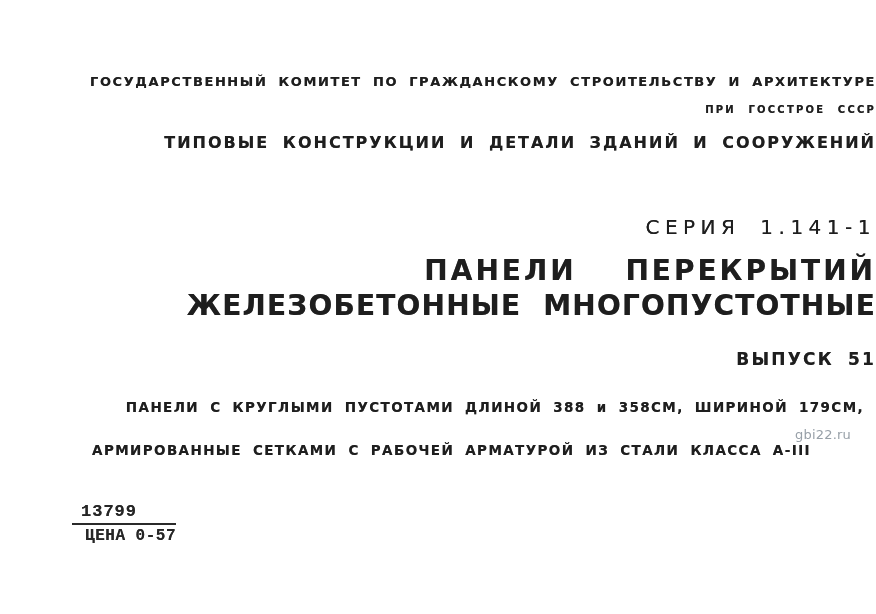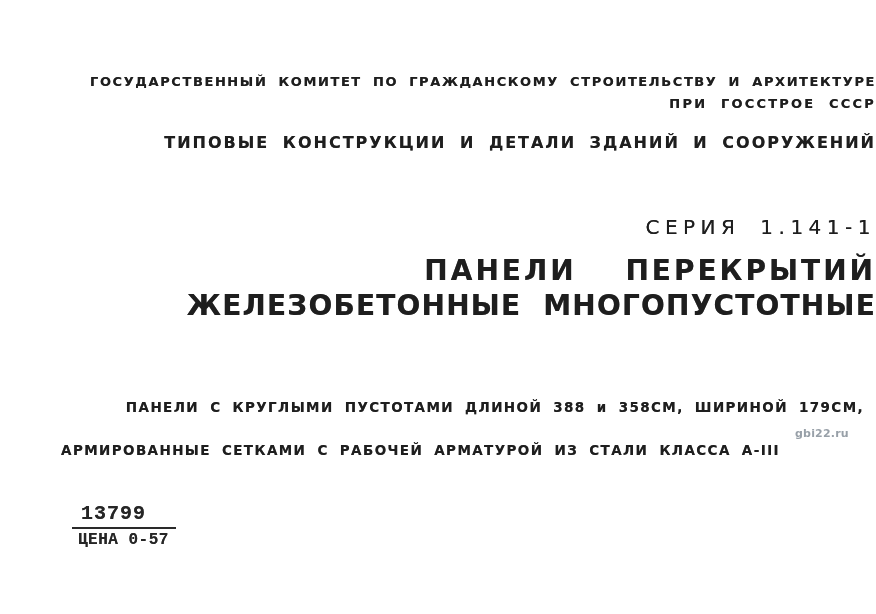--- a/index.html
+++ b/index.html
@@ -25,22 +25,22 @@
     text-shadow: 0 0 0.5px rgba(30,30,30,0.65);
   }
   .header-line1 {
     top: 74px;
     font-size: 13px;
     font-weight: 700;
     letter-spacing: 1.6px;
     word-spacing: 5px;
   }
   .header-line2 {
-    top: 96px;
-    font-size: 13px;
+    top: 104px;
+    font-size: 10px;
     font-weight: 700;
     letter-spacing: 2.2px;
     word-spacing: 7px;
   }
   .subtitle {
     top: 133px;
     font-size: 16px;
     font-weight: 700;
     letter-spacing: 2px;
     word-spacing: 6px;
@@ -82,54 +82,55 @@
     word-spacing: 5px;
     padding-right: 12px;
     box-sizing: border-box;
   }
   .desc-line2 {
     top: 442px;
     font-size: 13.5px;
     font-weight: 700;
     letter-spacing: 1.4px;
     word-spacing: 5px;
-    padding-right: 96px;
+    padding-right: 65px;
     box-sizing: border-box;
   }
   .stamp {
     position: absolute;
     left: 72px;
     top: 502px;
     font-family: "Liberation Mono", "DejaVu Sans Mono", monospace;
     font-weight: 700;
     color: #262626;
     text-shadow: 0 0 0.5px rgba(30,30,30,0.7);
   }
   .stamp-number {
     display: block;
     width: 104px;
     padding: 0 0 2px 9px;
     border-bottom: 2px solid #2a2a2a;
-    font-size: 20px;
+    font-size: 17px;
     letter-spacing: 1px;
     box-sizing: border-box;
   }
   .stamp-price {
     display: block;
     padding: 2px 0 0 6px;
     font-size: 16px;
     letter-spacing: 0.5px;
     white-space: nowrap;
+    text-align: right;
   }
   .watermark {
     position: absolute;
     left: 795px;
     top: 427px;
-    font-size: 11px;
-    font-weight: 700;
+    font-size: 13px;
+    font-weight: 400;
     color: #98a0a8;
     letter-spacing: 0.2px;
     text-shadow: none;
   }
 </style>
 </head>
 <body>
 
 <div class="page">
 
@@ -138,20 +139,21 @@
   <div class="line header-line2">ПРИ  ГОССТРОЕ  СССР</div>
 
   <div class="line subtitle">ТИПОВЫЕ  КОНСТРУКЦИИ  И  ДЕТАЛИ  ЗДАНИЙ  И  СООРУЖЕНИЙ</div>
 
   <div class="line series">СЕРИЯ 1.141-1</div>
 
   <div class="line title-line2">ЖЕЛЕЗОБЕТОННЫЕ МНОГОПУСТОТНЫЕ</div>
 
   <div class="line title-line1">ПАНЕЛИ ПЕРЕКРЫТИЙ</div>
 
+  <div class="line issue">ВЫПУСК 51</div>
 
   <div class="line desc-line1">ПАНЕЛИ  С  КРУГЛЫМИ  ПУСТОТАМИ  ДЛИНОЙ 388 и 358СМ, ШИРИНОЙ  179СМ,</div>
 
   <div class="line desc-line2">АРМИРОВАННЫЕ СЕТКАМИ С РАБОЧЕЙ АРМАТУРОЙ ИЗ СТАЛИ КЛАССА  А-III</div>
 
   <div class="stamp">
     <span class="stamp-number">13799</span>
     <span class="stamp-price">ЦЕНА 0-57</span>
   </div>
 

